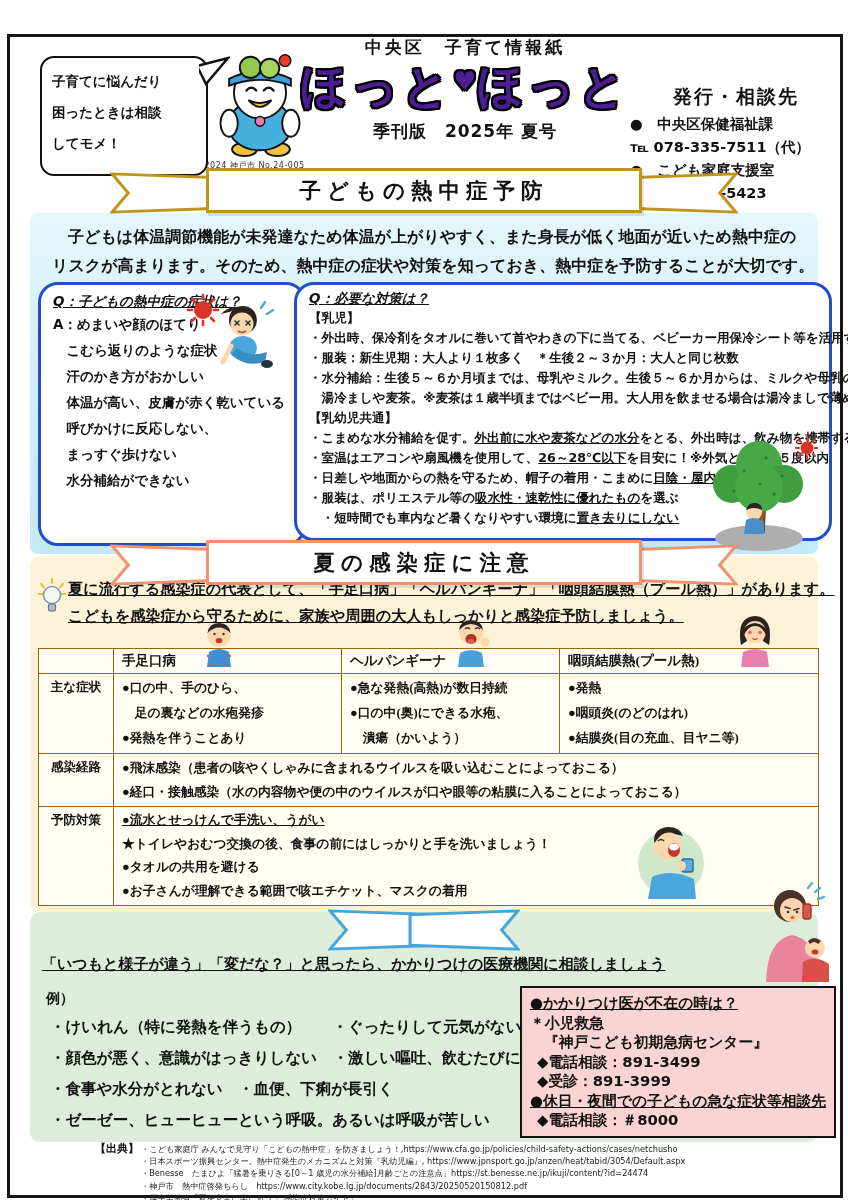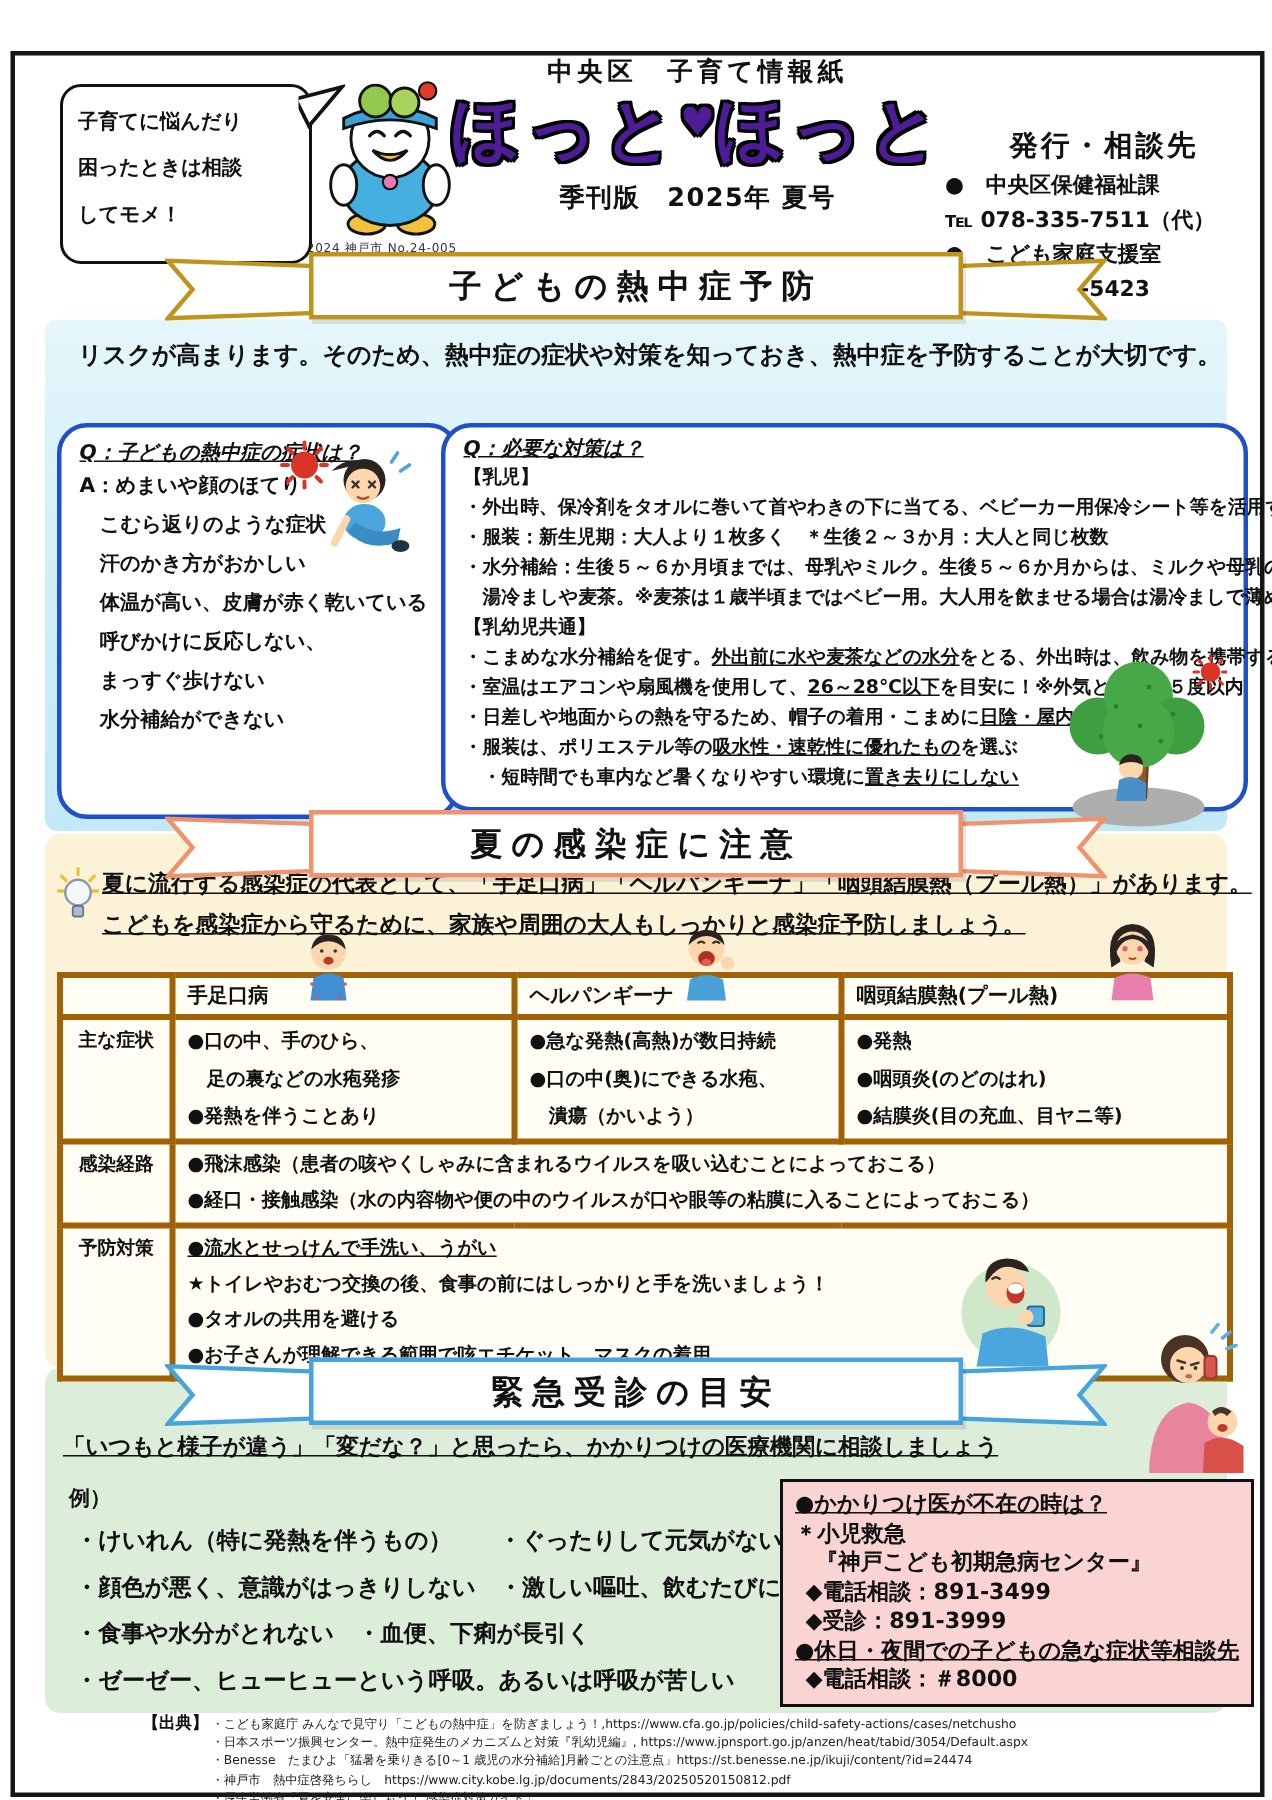--- a/index.html
+++ b/index.html
@@ -58,21 +58,21 @@
   .qa-right .t-line{font-size:12.6px;font-weight:600;line-height:20px;white-space:nowrap;}
   .qa-right .em{font-weight:800;text-decoration:underline;}
   .heat-ill{left:185px;top:292px;width:100px;height:100px;z-index:3;}
   .tree-ill{left:704px;top:436px;width:114px;height:118px;z-index:4;}
 
   
   .bulb-icon{left:38px;top:578px;width:28px;height:38px;z-index:2;}
   .lead2{left:68px;top:576px;width:750px;z-index:2;}
   .lead2 .t-line{font-size:15.2px;font-weight:700;line-height:27px;text-decoration:underline;white-space:nowrap;}
   .infection-table{position:absolute;left:38px;top:648px;width:780px;border-collapse:collapse;z-index:2;background:#fffdf4;table-layout:fixed;}
-  .infection-table td{border:4px solid #a16207;vertical-align:top;overflow:hidden;}
+  .infection-table td{border:1px solid #a16207;vertical-align:top;overflow:hidden;font-family:Liberation Serif, serif;}
   .col-h{font-size:13.5px;font-weight:700;padding:3px 0 3px 8px;white-space:nowrap;}
   .row-label{font-size:12.5px;font-weight:600;text-align:center;padding-top:5px;border-radius:15px;}
   .cell{padding:2px 0 2px 8px;}
   .cell .t-line{font-size:12.8px;font-weight:600;line-height:25px;white-space:nowrap;}
   .routes-cell .t-line{line-height:24px;}
   .prevention-cell{position:relative;}
   .prevention-cell .t-line{line-height:23.5px;}
   .prevention-cell .t-line:nth-child(2){font-weight:800;text-decoration:underline;}
   .gargle-ill{position:absolute;left:522px;top:12px;width:70px;height:86px;}
   .face-ill{z-index:6;}
@@ -155,20 +155,21 @@
   <svg class="tail" viewBox="0 0 110 44" preserveAspectRatio="none">
       <polygon points="108,6 2,2 18,22 2,42 108,38" fill="#fff" stroke="currentColor" stroke-width="3"></polygon>
     </svg>
   <div class="box"><span>子どもの熱中症予防</span></div>
   <svg class="tail right" viewBox="0 0 110 44" preserveAspectRatio="none">
       <polygon points="108,6 2,2 18,22 2,42 108,38" fill="#fff" stroke="currentColor" stroke-width="3"></polygon>
     </svg>
 </div>
 
 <div class="abs intro">
+    <div class="t-line">　子どもは体温調節機能が未発達なため体温が上がりやすく、また身長が低く地面が近いため熱中症の</div>
     <div class="t-line">リスクが高まります。そのため、熱中症の症状や対策を知っておき、熱中症を予防することが大切です。</div>
   </div>
 
 <div class="abs qa-box qa-left">
   <div class="qa-title">Q：子どもの熱中症の症状は？</div>
   <div>
       <div class="t-line">A：めまいや顔のほてり</div>
       <div class="t-line">　こむら返りのような症状</div>
       <div class="t-line">　汗のかき方がおかしい</div>
       <div class="t-line">　体温が高い、皮膚が赤く乾いている</div>
@@ -379,21 +380,20 @@
   <circle cx="17" cy="21.5" r="1.8" fill="#e06070"></circle>
     <circle cx="27" cy="21.5" r="1.8" fill="#e06070"></circle>
   <path d="M19.5 27.5 q2.5 1.8 5 0" fill="none" stroke="#b0522d" stroke-width="1.4"></path>
   <path d="M8 56 L10 41 Q22 35 34 41 L36 56 Z" fill="#e87fae"></path>
 </svg>
 
 <div class="abs banner banner3">
   <svg class="tail" viewBox="0 0 110 44" preserveAspectRatio="none">
       <polygon points="108,6 2,2 18,22 2,42 108,38" fill="#fff" stroke="currentColor" stroke-width="3"></polygon>
     </svg>
-  <div class="box"><span>緊急受診の目安</span></div>
   <svg class="tail right" viewBox="0 0 110 44" preserveAspectRatio="none">
       <polygon points="108,6 2,2 18,22 2,42 108,38" fill="#fff" stroke="currentColor" stroke-width="3"></polygon>
     </svg>
 </div>
 
 <svg class="abs mom-ill" viewBox="0 0 92 100">
   <g stroke="#58b0e8" stroke-width="2.4" stroke-linecap="round">
     <line x1="56" y1="6" x2="60" y2="1"></line>
       <line x1="63" y1="10" x2="68" y2="6"></line>
       <line x1="66" y1="17" x2="72" y2="15"></line>

